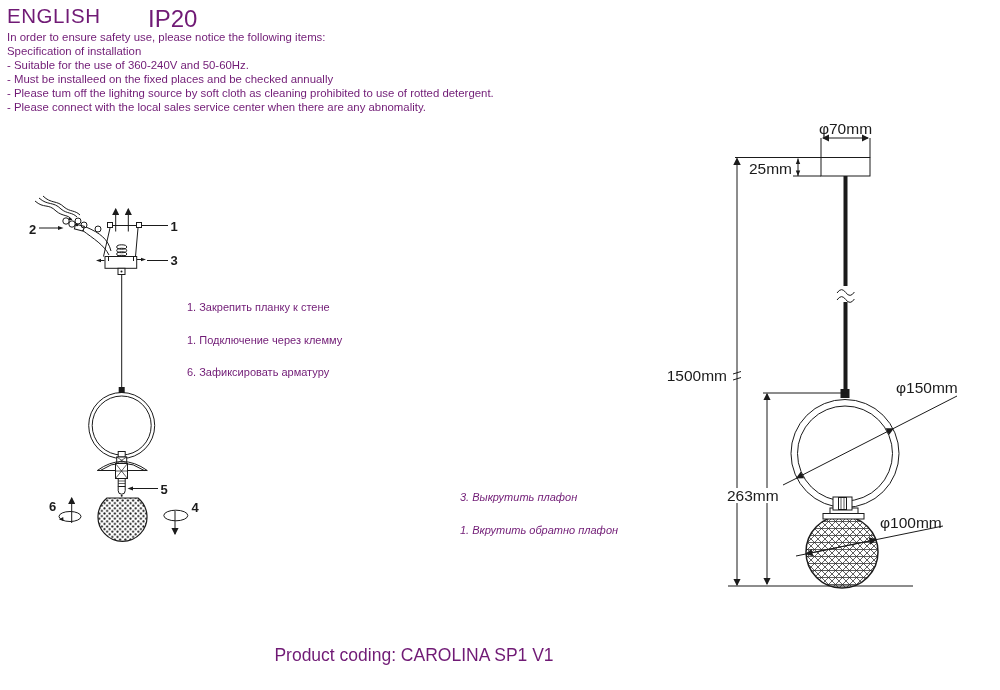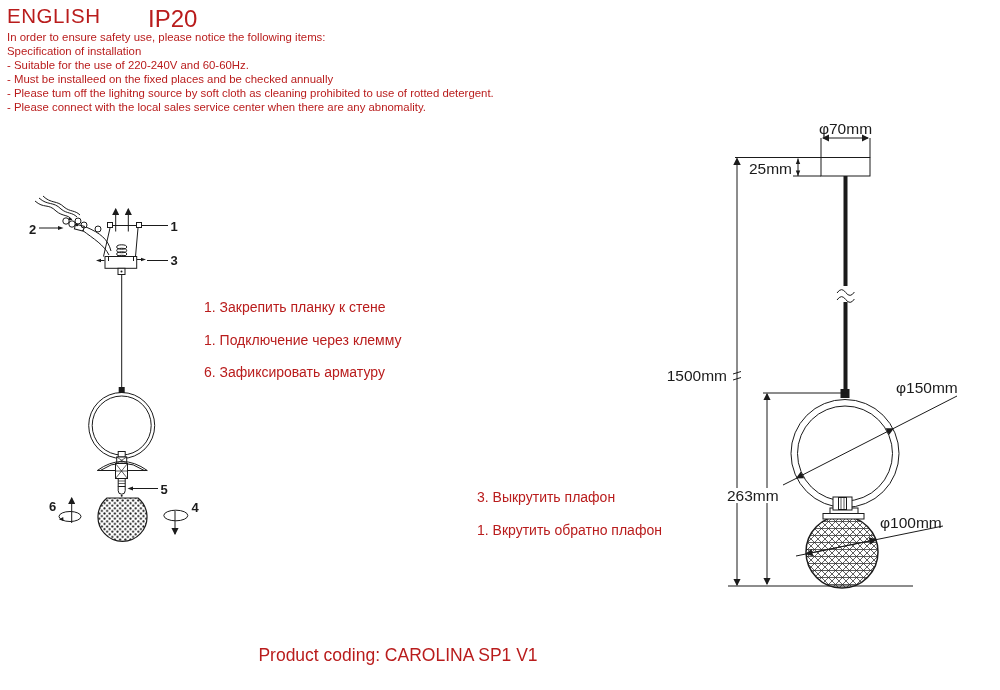--- a/index.html
+++ b/index.html
@@ -1,46 +1,46 @@
 <!DOCTYPE html>
 <html><head>
 <meta charset="utf-8">
 <style>
   html,body{margin:0;padding:0;background:#ffffff;}
   .page{position:relative;width:1000px;height:690px;background:#ffffff;overflow:hidden;
-        font-family:"Liberation Sans", sans-serif;color:#b91c1c;}
+        font-family:"Liberation Sans", sans-serif;color:#701a75;}
   .abs{position:absolute;}
   .hdr-lang{left:7px;top:4px;font-size:20.5px;letter-spacing:.5px;}
   .hdr-ip{left:148px;top:5px;font-size:24px;}
   .spec{left:7px;top:31px;font-size:11.4px;line-height:13.9px;white-space:nowrap;}
-  .steps{font-size:14px;line-height:16px;white-space:nowrap;margin-left:17px;}
+  .steps{font-size:11px;line-height:16px;white-space:nowrap;}
   .steps div{margin-bottom:16.5px;}
   .steps-mount{left:187px;top:299px;}
-  .steps-lamp{left:460px;top:489px;}
-  .footer{left:0;top:645px;width:796px;text-align:center;font-size:17.5px;}
+  .steps-lamp{left:460px;top:489px;font-style:italic;}
+  .footer{left:16px;top:645px;width:796px;text-align:center;font-size:17.5px;}
   svg{position:absolute;overflow:visible;}
   svg .ln{stroke:#1b1b1b;stroke-width:1;fill:none;}
   svg .thin{stroke:#1b1b1b;stroke-width:0.7;fill:none;}
   svg .fillw{fill:#ffffff;}
   svg .dim{font-size:15.5px;fill:#1b1b1b;font-family:"Liberation Sans",sans-serif;}
   svg .co{font-size:13px;font-weight:700;fill:#1b1b1b;font-family:"Liberation Sans",sans-serif;}
   svg .solid{fill:#1b1b1b;stroke:none;}
 </style>
 </head>
 <body>
 
 <div class="page">
 
   <div class="abs hdr-lang">ENGLISH</div>
   <div class="abs hdr-ip">IP20</div>
 
   <div class="abs spec">
     <div>In order to ensure safety use, please notice the following items:</div>
     <div>Specification of installation</div>
-    <div>- Suitable for the use of 220-240V and 60-60Hz.</div>
+    <div>- Suitable for the use of 360-240V and 50-60Hz.</div>
     <div>- Must be installeed on the fixed places and be checked annually</div>
     <div>- Please tum off the lighitng source by soft cloth as cleaning prohibited to use of rotted detergent.</div>
     <div>- Please connect with the local sales service center when there are any abnomality.</div>
   </div>
 
   <div class="abs steps steps-mount">
     <div>1. Закрепить планку к стене</div>
     <div>1. Подключение через клемму</div>
     <div>6. Зафиксировать арматуру</div>
   </div>

